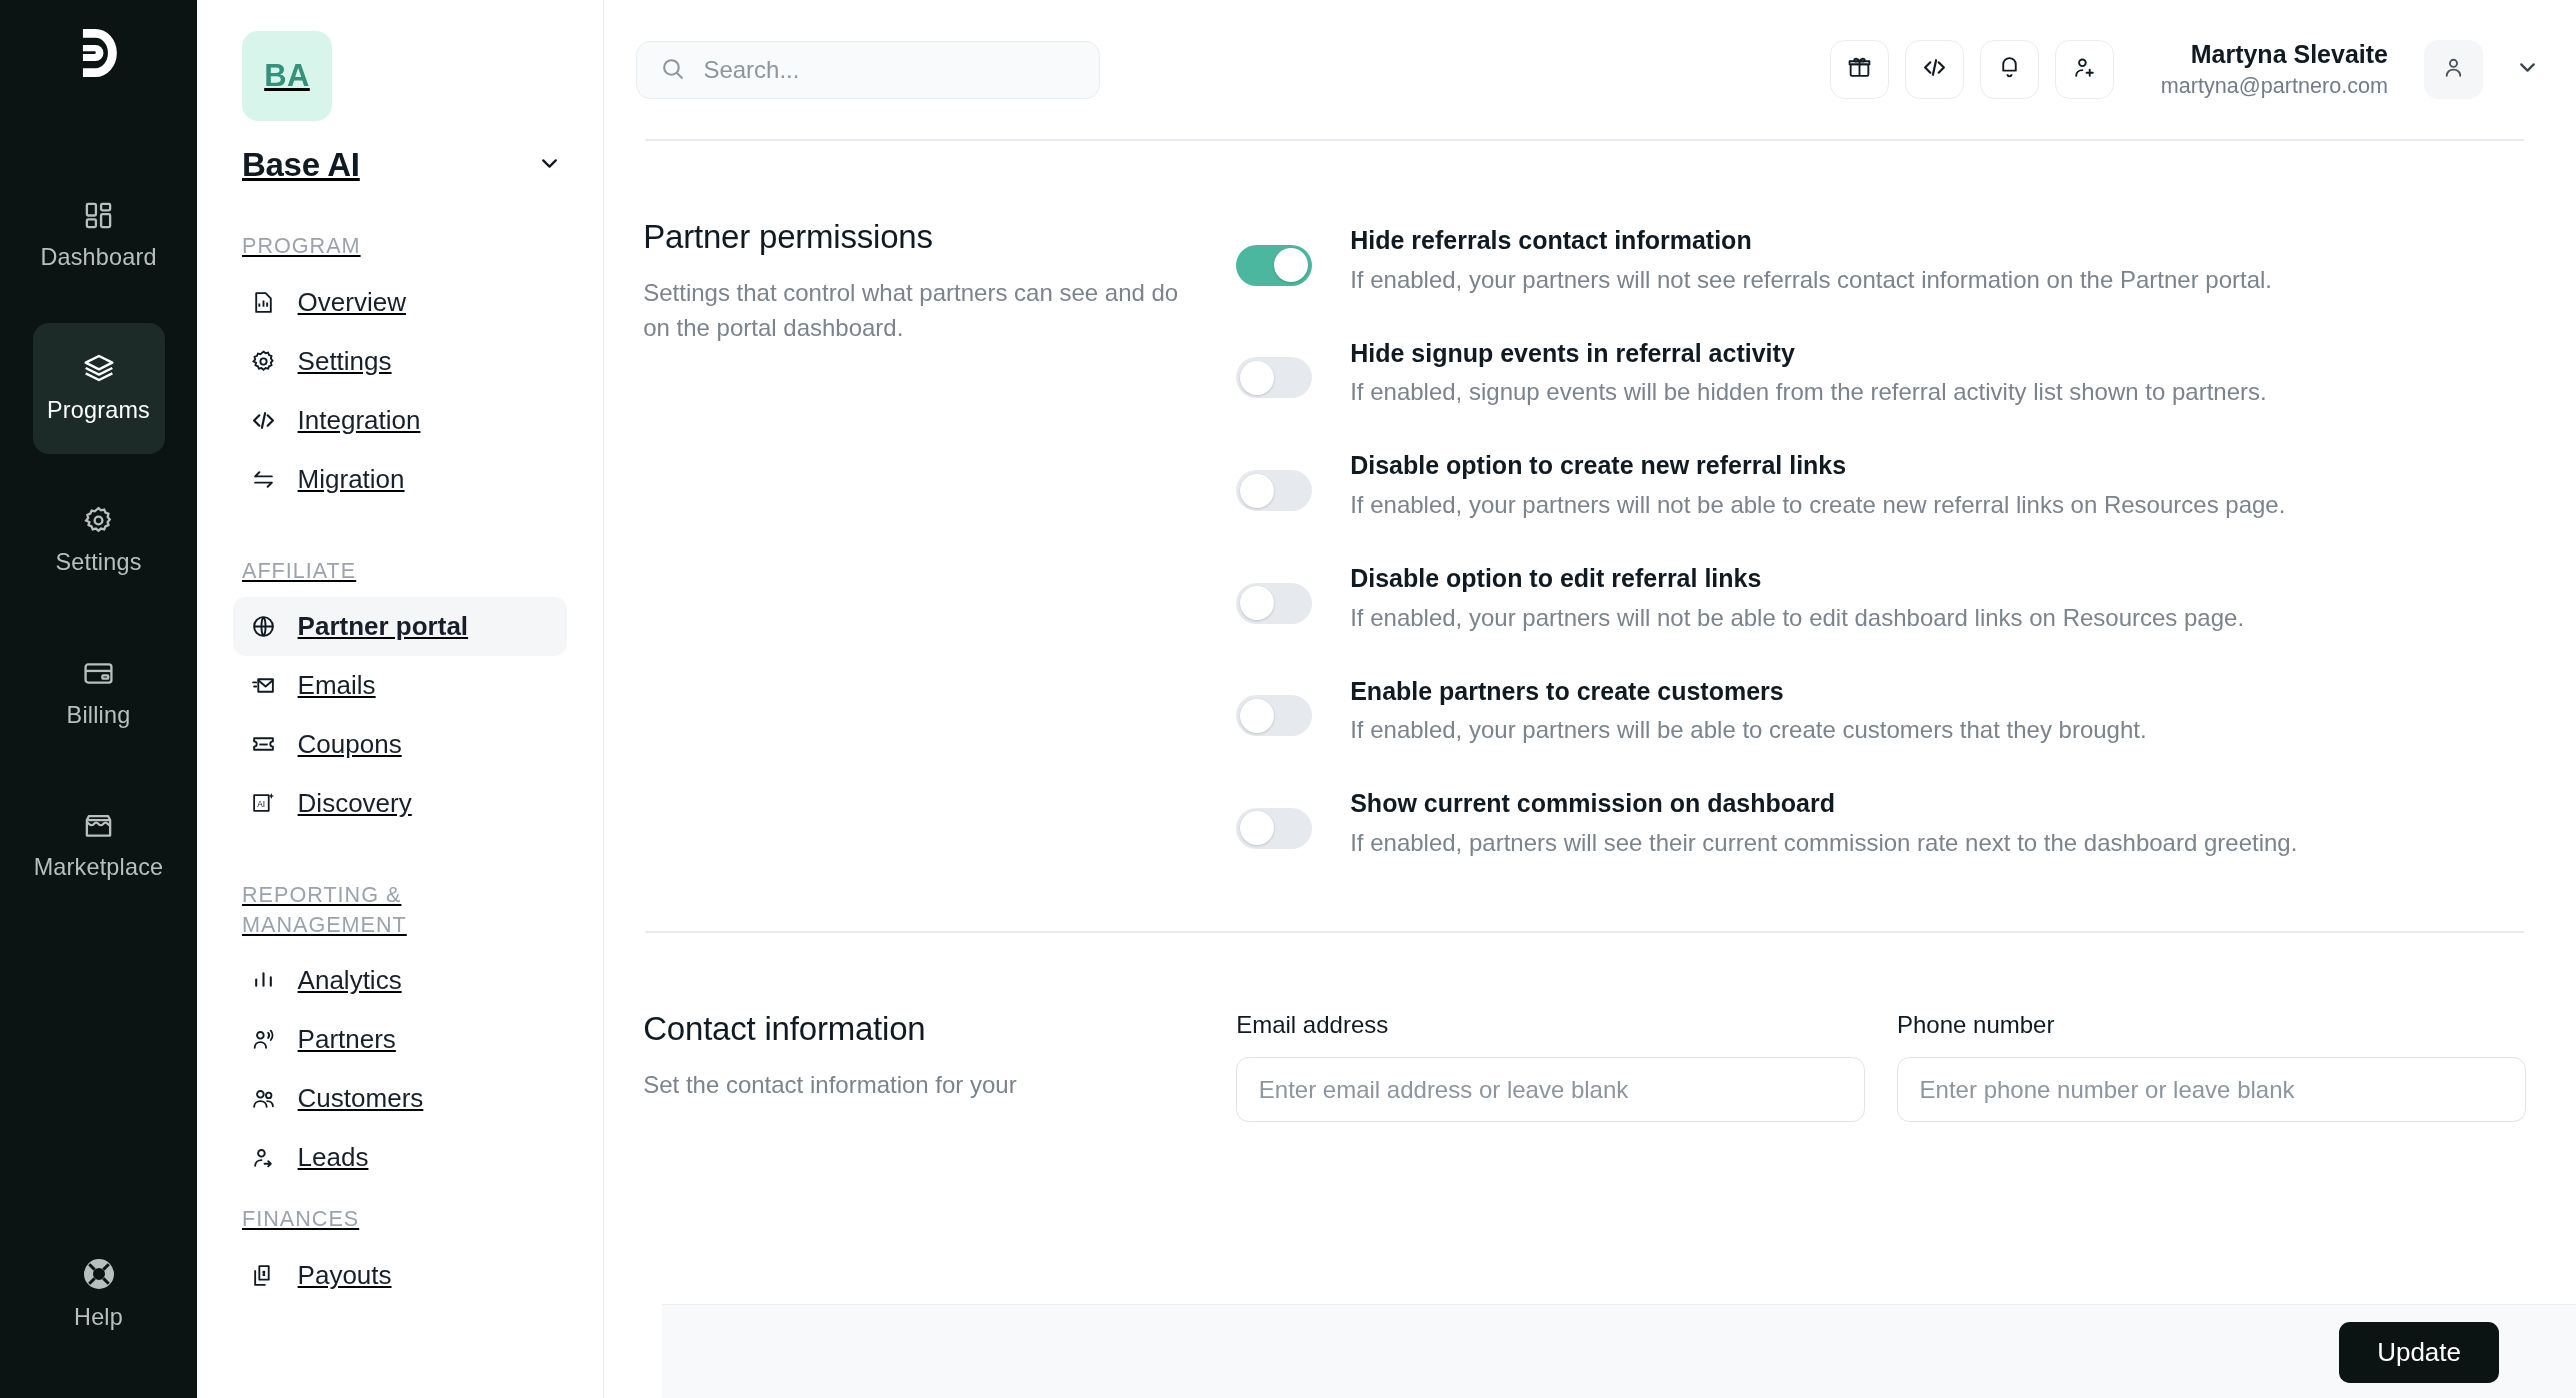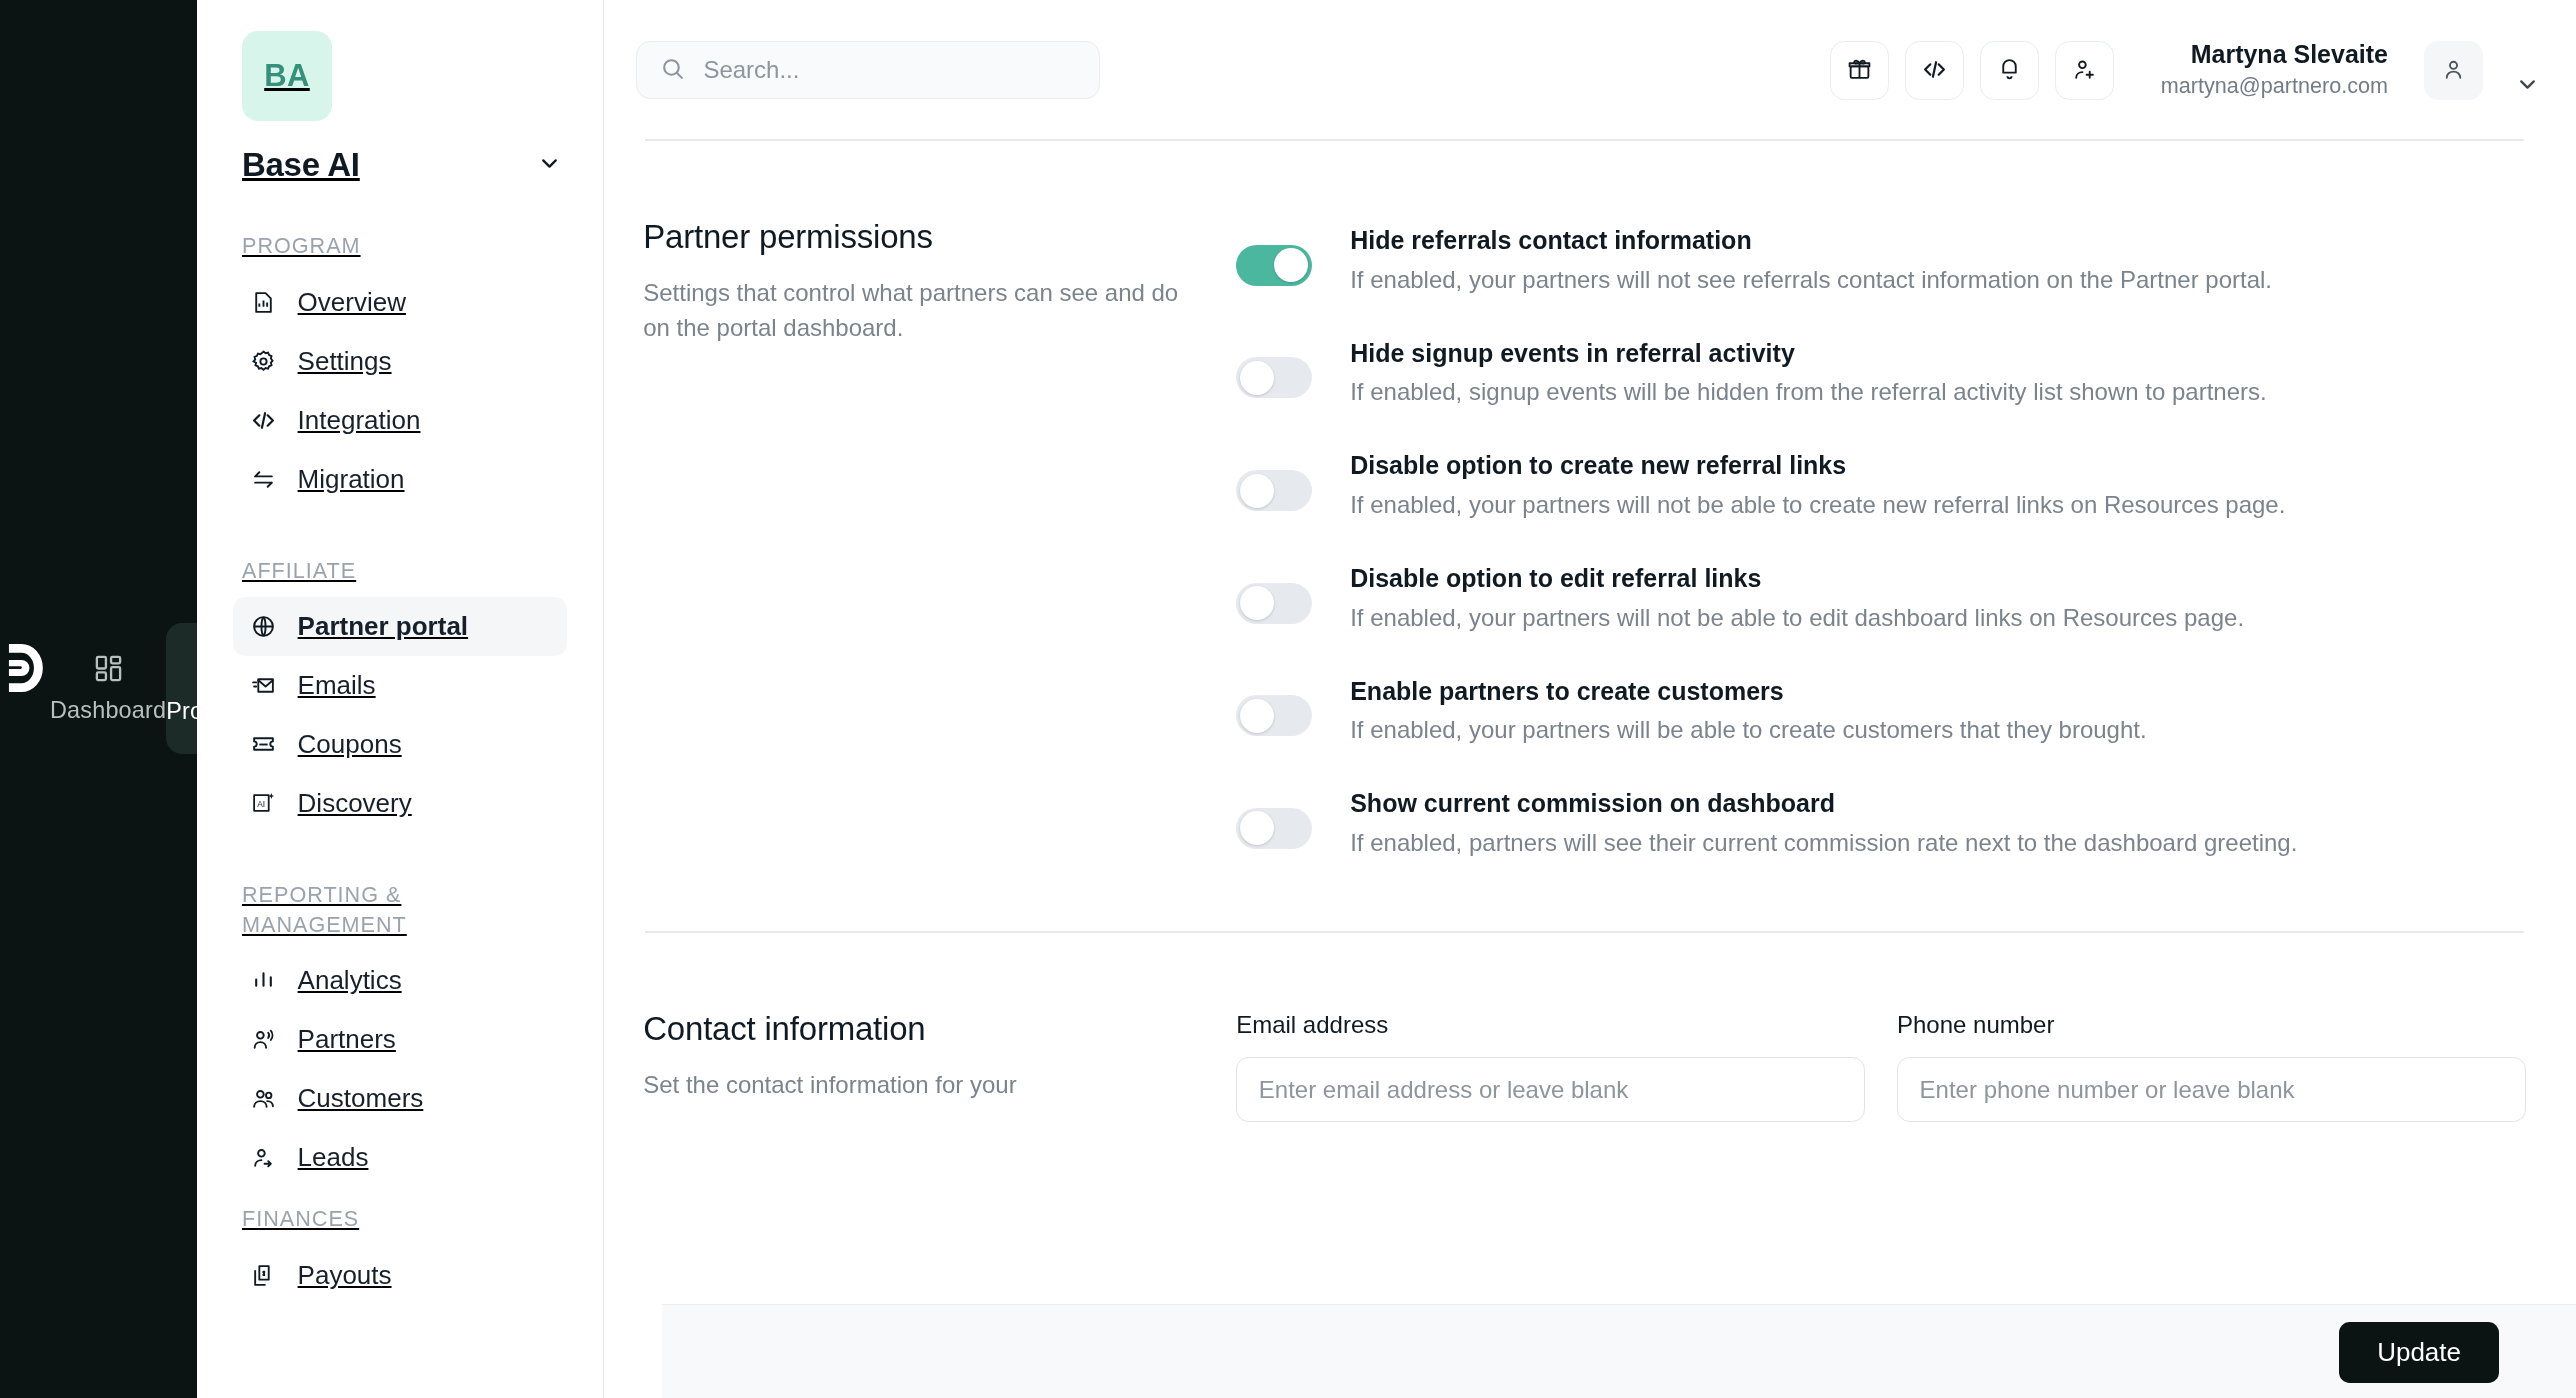--- a/index.html
+++ b/index.html
@@ -8,21 +8,21 @@
     font-family: "Liberation Sans", sans-serif;
     background: #ffffff;
     overflow: hidden;
   }
   .app { display: flex; width: 2576px; height: 1399px; position: relative; }
 
   
   .rail {
     width: 197px; height: 1399px;
     background: #0b1413;
-    display: flex; flex-direction: row; align-items: center;
+    display: flex; flex-direction: column; align-items: center;
     flex: 0 0 197px;
   }
   .rail-logo { margin-top: 25px; margin-bottom: 86px; }
   .rail-item {
     width: 132px; height: 131px;
     display: flex; flex-direction: column;
     align-items: center; justify-content: center;
     border-radius: 16px; gap: 12.6px;
     color: #b7c0bf; margin-bottom: 21.6px;
     cursor: pointer;
@@ -76,21 +76,21 @@
     background: #f8fafb; border: 1.8px solid #e9edf1;
     display: flex; align-items: center; gap: 18px; padding: 0 23.4px;
     margin-left: 0px;
   }
   .search input {
     border: 0; outline: 0; background: transparent;
     font-size: 24px; color: #6d7680; width: 100%;
     font-family: "Liberation Sans", sans-serif;
   }
   .search input::placeholder { color: #8d959e; }
-  .top-right { margin-left: auto; display: flex; align-items: flex-end; gap: 16px; }
+  .top-right { margin-left: auto; display: flex; align-items: center; gap: 16px; }
   .icon-btn {
     width: 59px; height: 59px; border-radius: 14.4px;
     border: 1.8px solid #e9edf1; background: #fff;
     display: flex; align-items: center; justify-content: center;
     cursor: pointer;
   }
   .user-block { margin-left: 31px; text-align: right; line-height: 1.25; }
   .user-name { font-size: 25px; font-weight: bold; color: #101a22; }
   .user-mail { font-size: 21.6px; color: #737c86; margin-top: 3.6px; }
   .avatar-btn {

